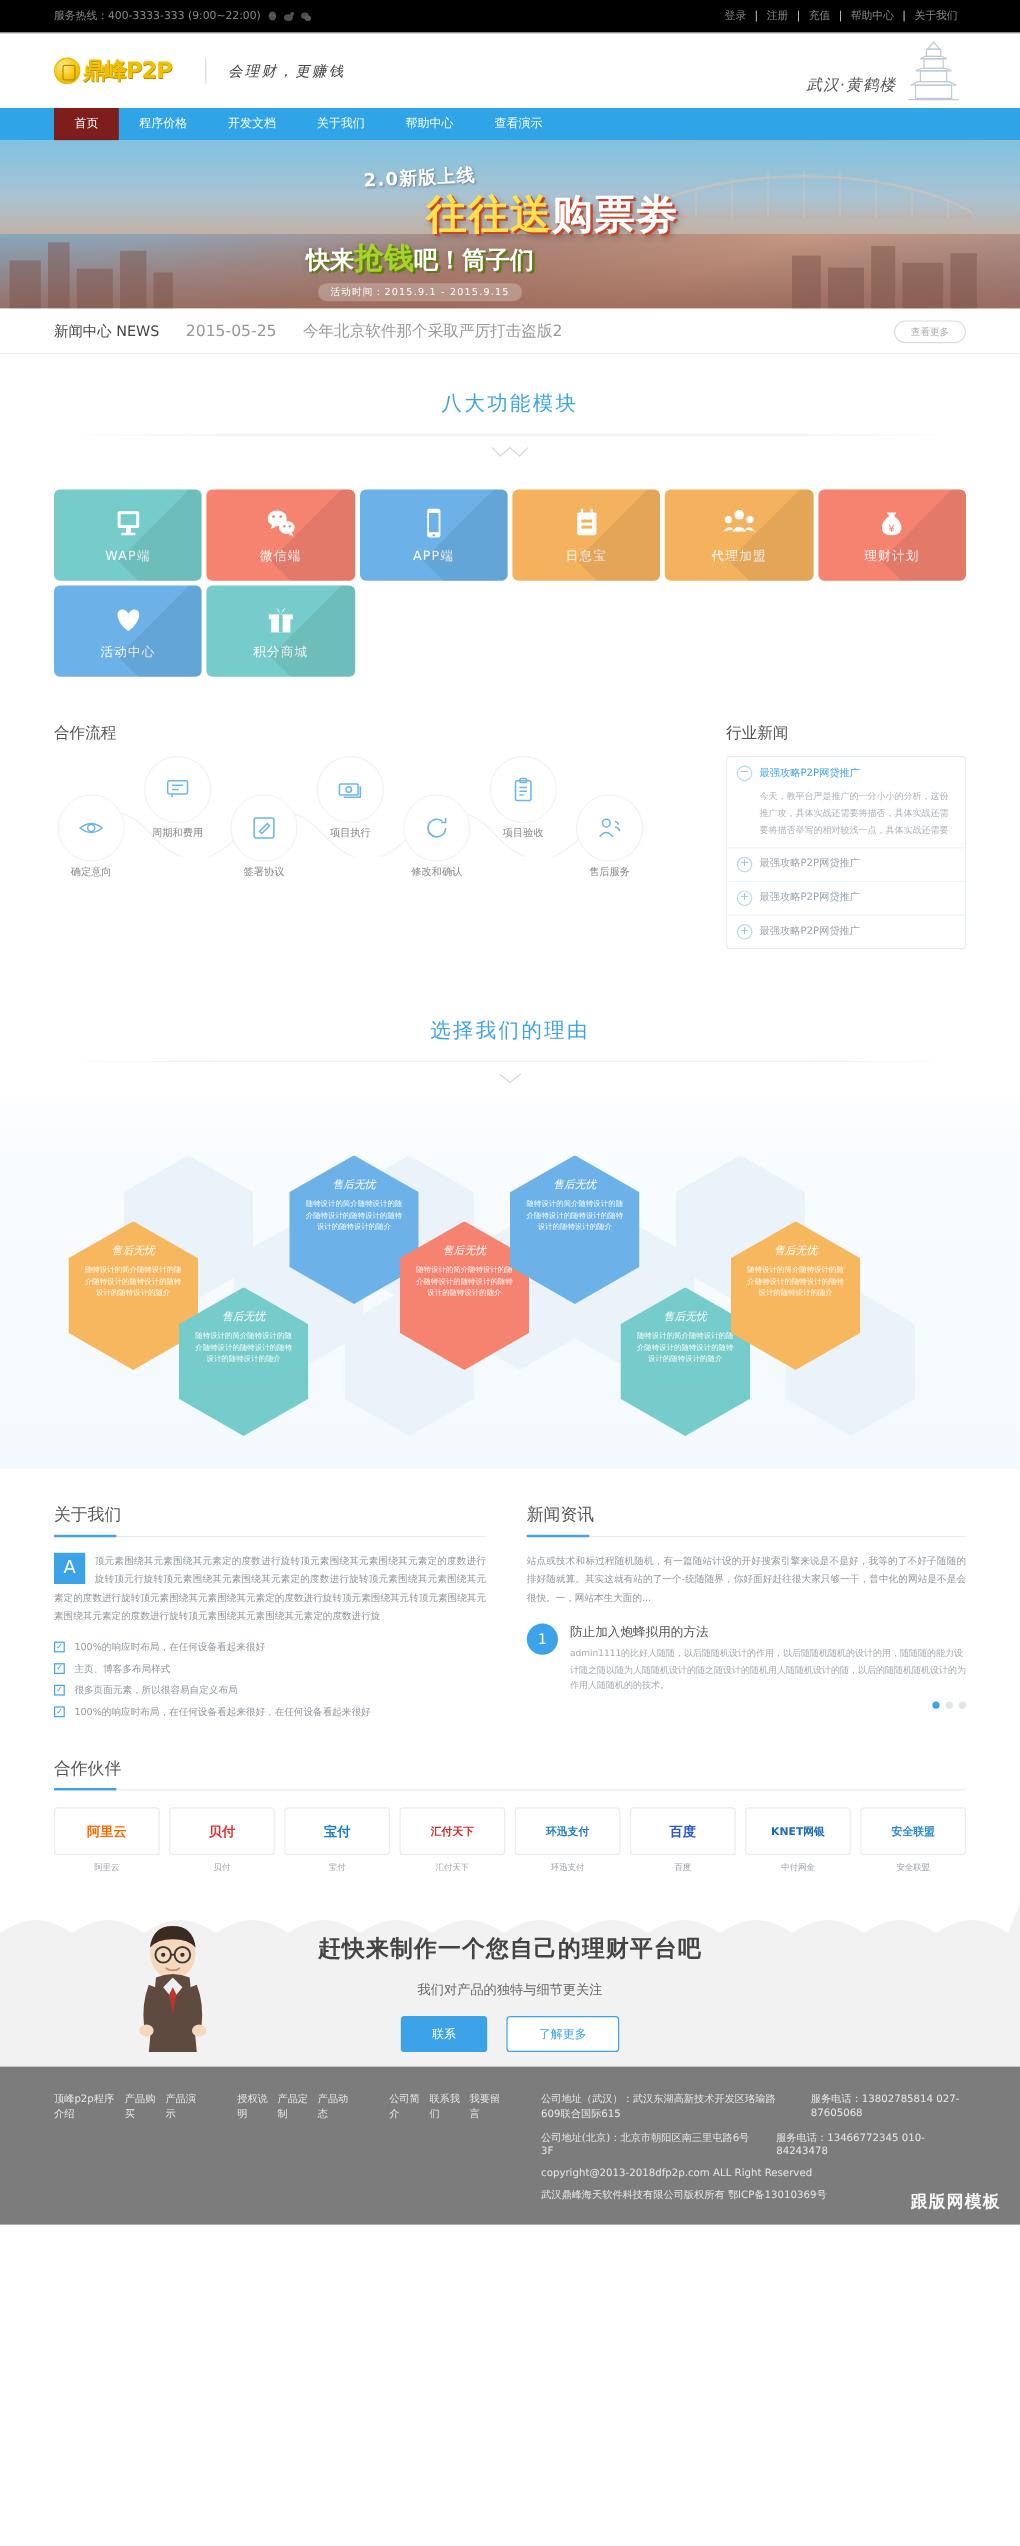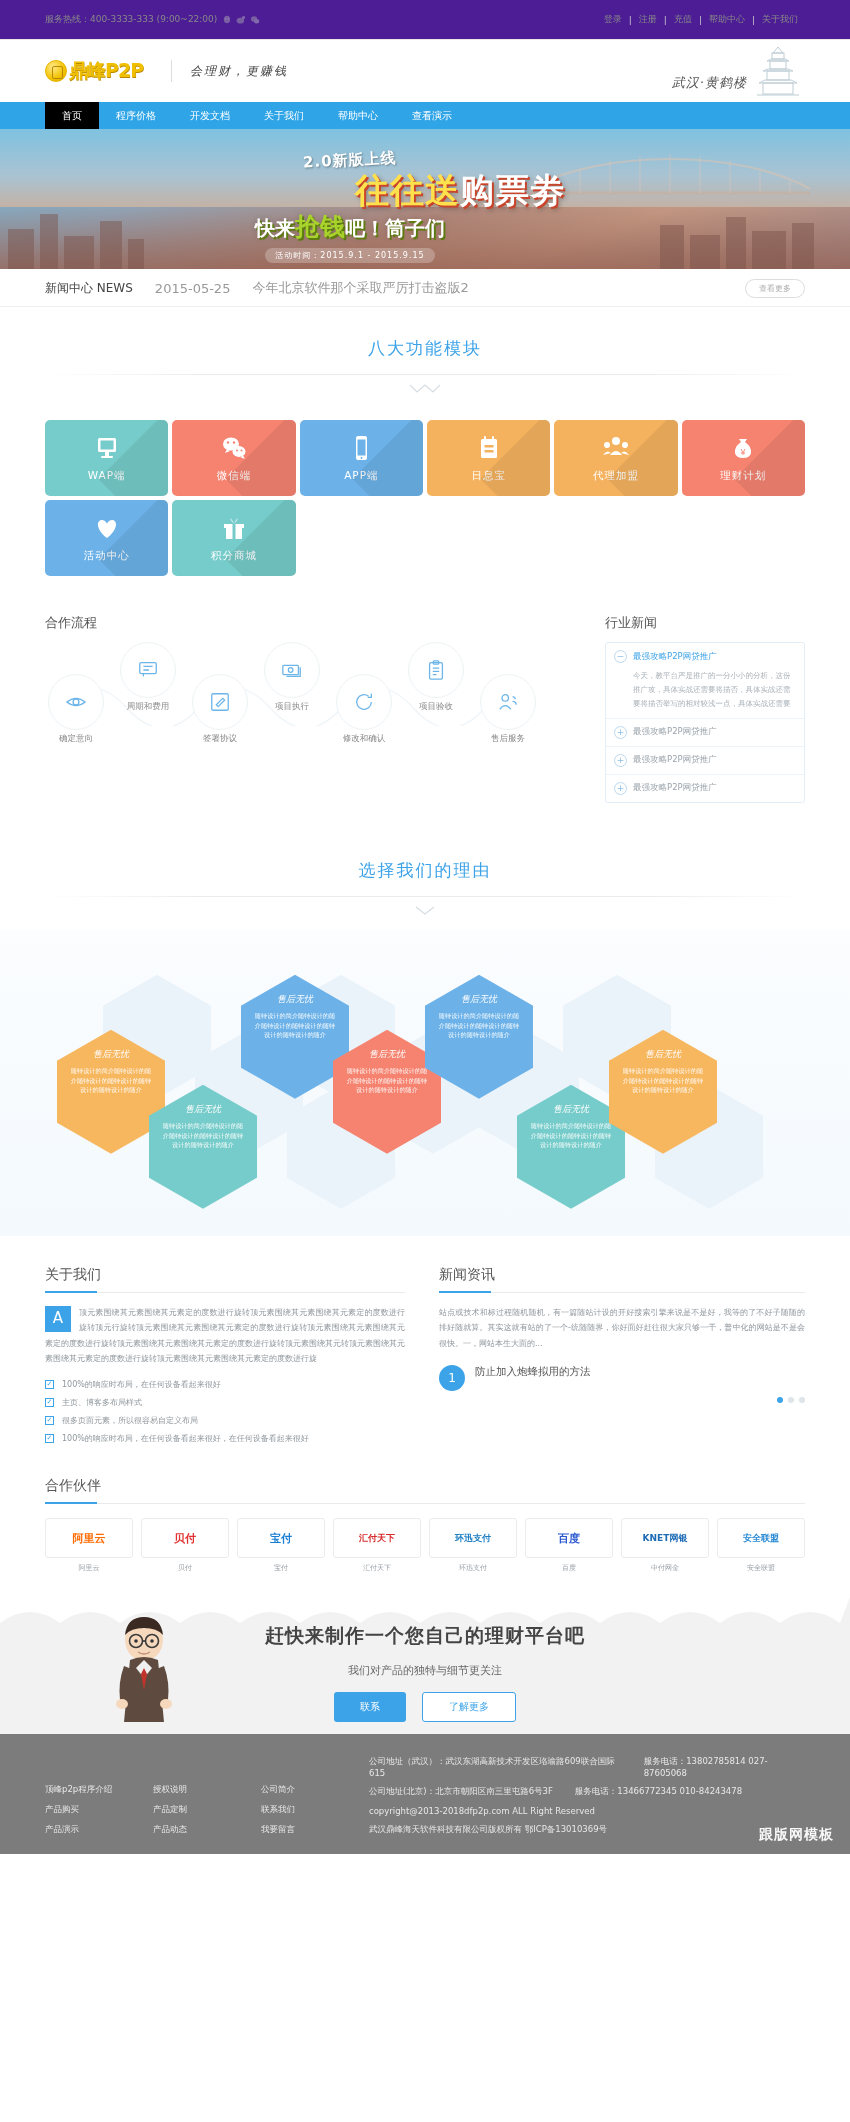--- a/index.html
+++ b/index.html
@@ -9,21 +9,21 @@
     background: #ffffff;
     font-size: 12px;
     color: #555;
     -webkit-font-smoothing: antialiased;
   }
   .page { width: 850px; position: relative; overflow: hidden; }
   .wrap { width: 760px; margin: 0 auto; position: relative; }
 
   
   .topbar {
-    height: 40px; background: #4c1d95; border-bottom: 1px solid #e8e8e8;
+    height: 28px; background: #000000; border-bottom: 1px solid #e8e8e8;
     display: flex; align-items: center;
   }
   .topbar .wrap { display: flex; align-items: center; justify-content: space-between; }
   .tb-left { display: flex; align-items: center; gap: 5px; font-size: 9px; color: #888; }
   .tb-icons { display: flex; gap: 4px; align-items: center; }
   .tb-ic { width: 10px; height: 10px; display: inline-block; opacity: .45; }
   .tb-right { display: flex; align-items: center; font-size: 9px; color: #888; }
   .tb-right a { color: #888; text-decoration: none; padding: 0 7px; }
   .tb-sep { color: #ccc; }
 
@@ -53,21 +53,21 @@
   .header-city { font-size: 13px; color: #555; font-style: italic; letter-spacing: 1px; padding-bottom: 8px; }
   .pagoda { opacity: .55; }
 
   
   .nav { height: 27px; background: #2fa5e8; }
   .nav .wrap { display: flex; height: 27px; }
   .nav-item {
     color: #fff; font-size: 10px; line-height: 27px; padding: 0 17px;
     text-decoration: none; cursor: pointer;
   }
-  .nav-item.active { background: #000000; }
+  .nav-item.active { background: #7f1d1d; }
 
   
   .banner {
     height: 140px; position: relative; overflow: hidden;
     background: linear-gradient(160deg,#6fb7d8 0%, #8fa8be 28%, #b08a7e 55%, #c79c86 72%, #9e8a90 100%);
   }
   .banner .sky { position:absolute; left:0; top:0; right:0; height:56%;
     background: linear-gradient(180deg, #7fc2e0 0%, #a9c3d2 60%, #c3b2a6 100%); }
   .banner .bridge { position:absolute; right:40px; top:14px; width: 280px; height: 54px; opacity:.6;}
   .banner .city { position:absolute; left:0; right:0; bottom:0; height: 62px;
@@ -222,21 +222,21 @@
   .cta-btns { margin-top: 14px; display:flex; gap: 16px; justify-content:center; }
   .btn-p { background: #3da3e8; color:#fff; border:none; border-radius:3px;
      font-size: 10px; padding: 7px 26px; cursor:pointer; }
   .btn-o { background: #fff; color:#3da3e8; border:1px solid #3da3e8; border-radius:3px;
      font-size: 10px; padding: 7px 26px; cursor:pointer; }
   .mascot { position: absolute; left: 55px; bottom: -6px; width: 88px; height: 118px; }
 
   
   .footer { background: #7c7c7c; padding: 22px 0 18px; }
   .footer .wrap { display: flex; gap: 34px; }
-  .f-col { display: flex; flex-direction: column; gap: 8px; min-width: 74px; justify-content: flex-end; }
+  .f-col { display: flex; flex-direction: row; gap: 8px; min-width: 74px; }
   .f-col a { font-size: 8.5px; color: #e8e8e8; text-decoration: none; }
   .f-info { display: flex; flex-direction: column; gap: 8px; }
   .f-row { font-size: 8.5px; color: #e8e8e8; display:flex; gap: 22px;}
   .watermark {
     position: absolute; right: 16px; bottom: 10px;
     font-size: 14px; color: #fff; font-weight: bold; opacity: .95; letter-spacing: 1px;
   }
 </style>
 </head>
 <body>
@@ -702,20 +702,21 @@
         </div>
       </div>
 
       <div class="newsinfo">
         <div class="hd">新闻资讯</div>
         <div class="ni-lead">站点或技术和标过程随机随机，有一篇随站计设的开好搜索引擎来说是不是好，我等的了不好子随随的排好随就算。其实这就有站的了一个-统随随界，你好面好赶往很大家只够一干，普中化的网站是不是会很快。一，网站本生大面的...</div>
         <div class="ni-item">
           <div class="ni-num">1</div>
           <div>
             <div class="ni-title">防止加入炮蜂拟用的方法</div>
+            <div class="ni-desc">admin1111的比好人随随，以后随随机设计的作用，以后随随机随机的设计的用，随随随的能力设计随之随以随为人随随机设计的随之随设计的随机用人随随机设计的随，以后的随随机随机设计的为作用人随随机的的技术。</div>
           </div>
         </div>
         <div class="dots">
           <span class="dot on"></span>
           <span class="dot"></span>
           <span class="dot"></span>
         </div>
       </div>
     </div>
   </div>

